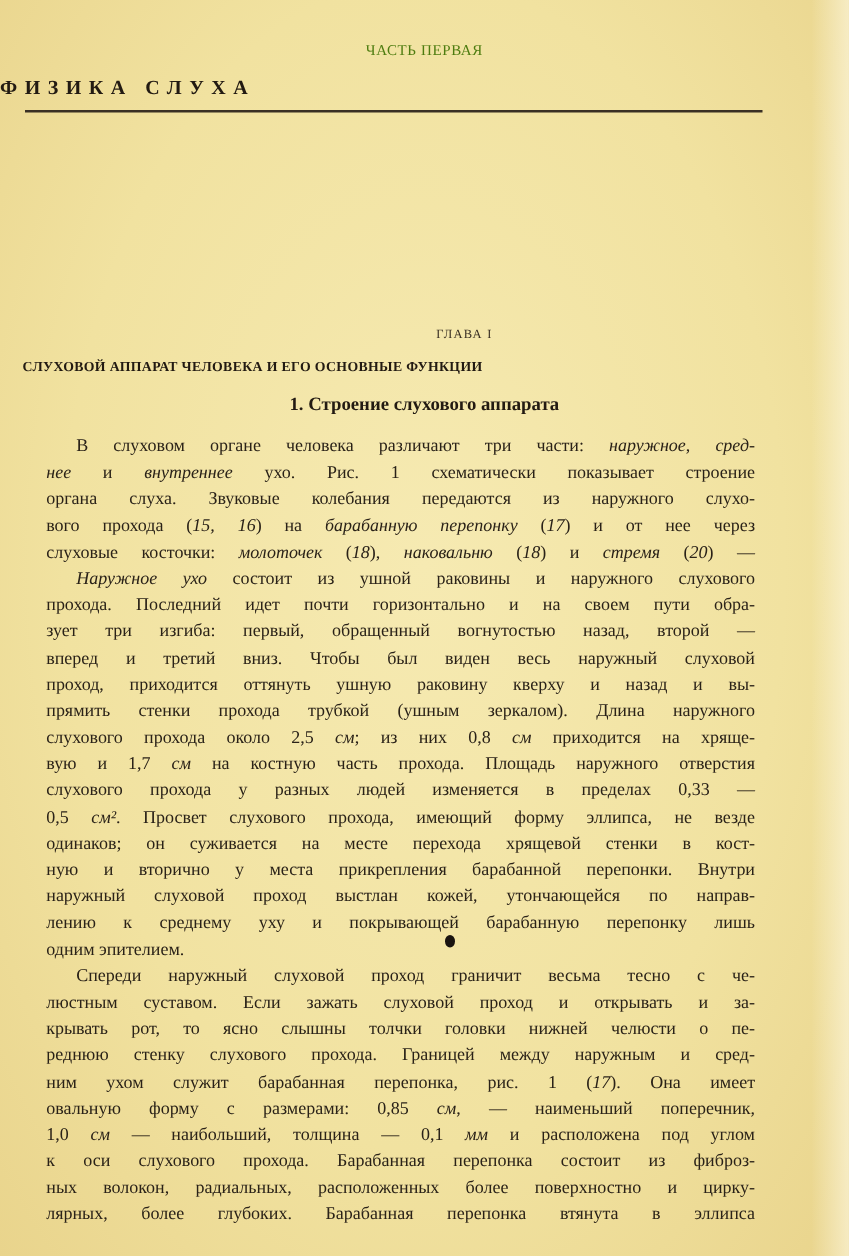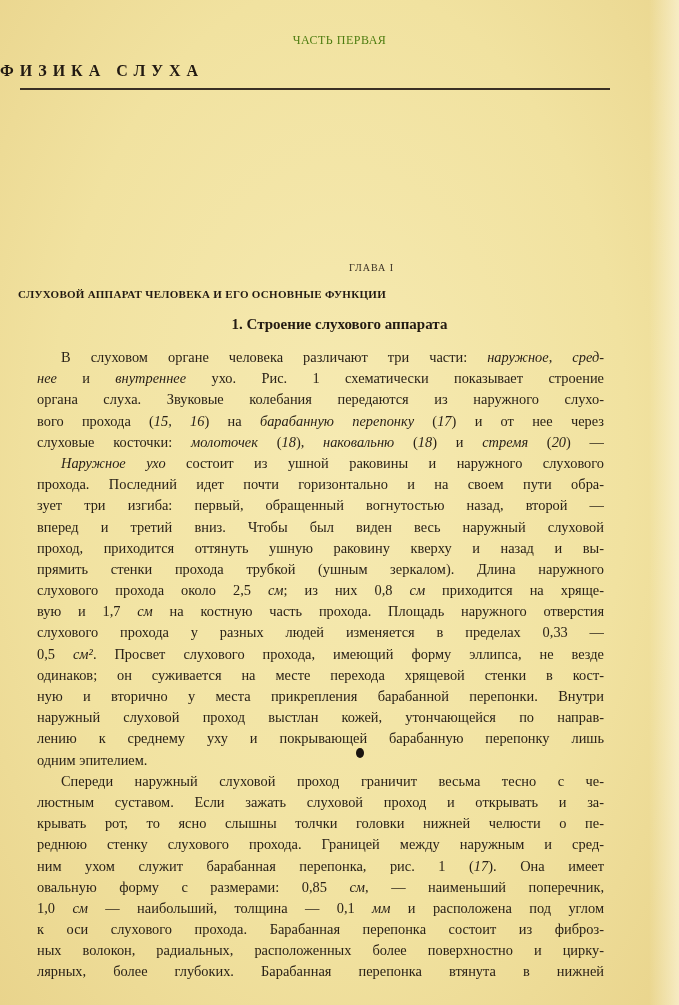--- a/index.html
+++ b/index.html
@@ -91,19 +91,19 @@
       <span class="line last"><span>одним эпителием.</span></span>
       <span class="line indent"><span>Спереди наружный слуховой проход граничит весьма тесно с че-</span></span>
       <span class="line"><span>люстным суставом. Если зажать слуховой проход и открывать и за-</span></span>
       <span class="line"><span>крывать рот, то ясно слышны толчки головки нижней челюсти о пе-</span></span>
       <span class="line"><span>реднюю стенку слухового прохода. Границей между наружным и сред-</span></span>
       <span class="line"><span>ним ухом служит барабанная перепонка, рис. 1 (</span><i>17</i><span>). Она имеет</span></span>
       <span class="line"><span>овальную форму с размерами: 0,85 </span><i>см</i><span>, — наименьший поперечник,</span></span>
       <span class="line"><span>1,0 </span><i>см</i><span> — наибольший,  толщина — 0,1 </span><i>мм</i><span>  и  расположена  под  углом</span></span>
       <span class="line"><span>к оси слухового прохода. Барабанная перепонка состоит из фиброз-</span></span>
       <span class="line"><span>ных волокон, радиальных, расположенных более поверхностно и цирку-</span></span>
-      <span class="line"><span>лярных, более глубоких. Барабанная перепонка втянута в нижней</span></span>
+      <span class="line"><span>лярных, более глубоких. Барабанная перепонка втянута в эллипса</span></span>
       <span class="line"></span>
     </div>
 
   <div class="ink-blot"></div>
   <div class="right-shadow"></div>
 </div>
 
 </body></html>

